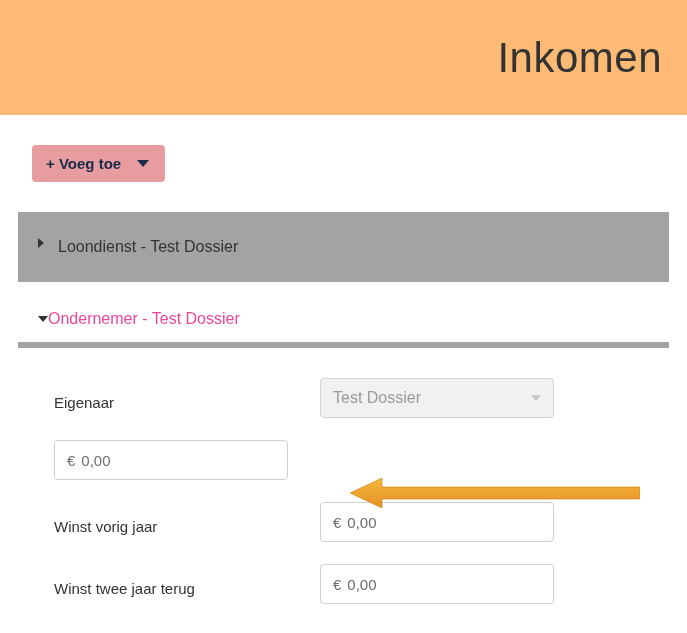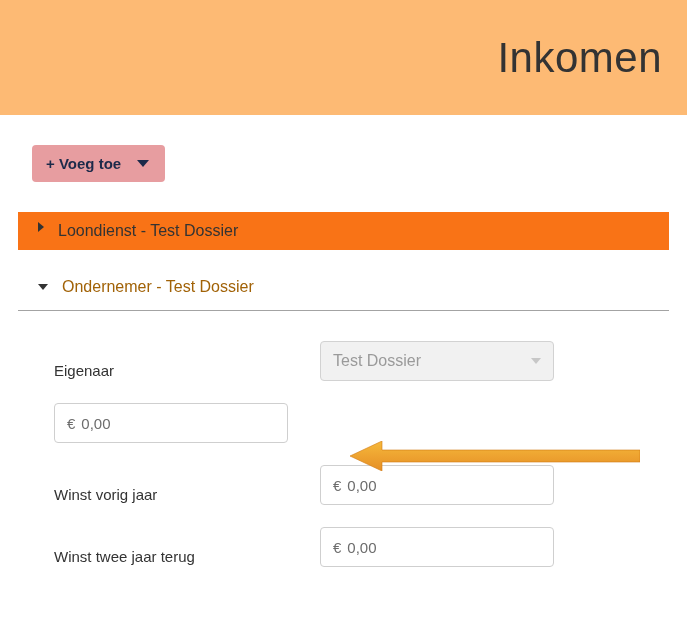--- a/index.html
+++ b/index.html
@@ -42,57 +42,56 @@
     color: #1c2a4a;
   }
   .add-btn .caret {
     margin-left: 8px;
     width: 0; height: 0;
     border-left: 6px solid transparent;
     border-right: 6px solid transparent;
     border-top: 7px solid #1c2a4a;
   }
   .panel-collapsed {
-    background: #f97316;
-    padding: 10px 20px;
+    background: #a3a3a3;
+    padding: 26px 20px;
     display: flex;
     gap: 14px;
     cursor: pointer;
     font-size: 16px;
     color: #333;
   }
   .caret-right {
     width: 0; height: 0;
     border-top: 5px solid transparent;
     border-bottom: 5px solid transparent;
     border-left: 6px solid #333;
   }
   .panel-expanded-hdr {
     padding: 18px 20px 14px 20px;
     display: flex;
     align-items: center;
-    gap: 14px;
     cursor: pointer;
     font-size: 16px;
-    color: #a16207;
-    border-bottom: 1px solid #a3a3a3;
+    color: #ec4899;
+    border-bottom: 6px solid #a3a3a3;
     margin-top: 10px;
   }
   .caret-down {
     width: 0; height: 0;
     border-left: 5px solid transparent;
     border-right: 5px solid transparent;
     border-top: 6px solid #333;
   }
   .form-area {
     padding: 30px 0 0 36px;
   }
   .form-row {
     display: flex;
-    align-items: flex-end;
+    align-items: center;
     margin-bottom: 22px;
   }
   .form-label {
     width: 266px;
     padding-top: 8px;
     font-size: 15px;
     color: #333;
     line-height: 1.4;
     padding-right: 20px;
   }

